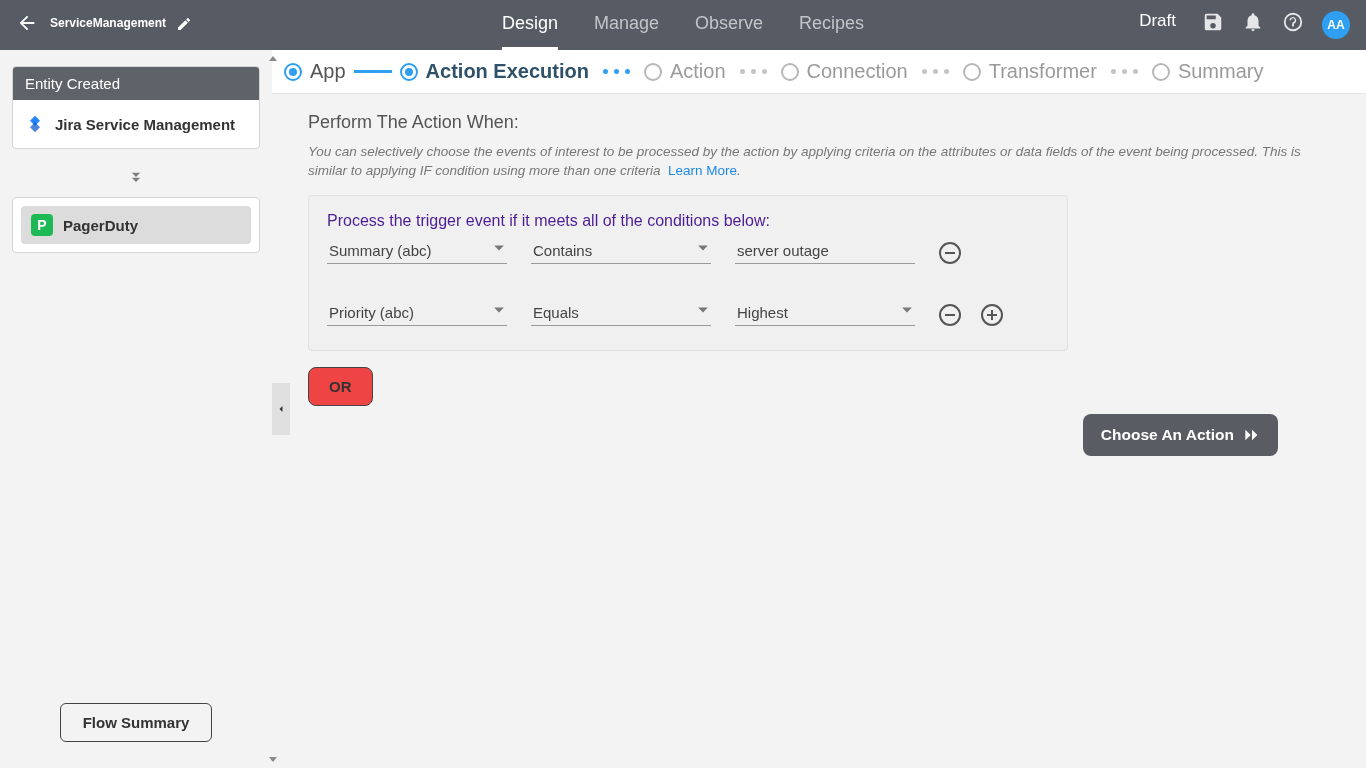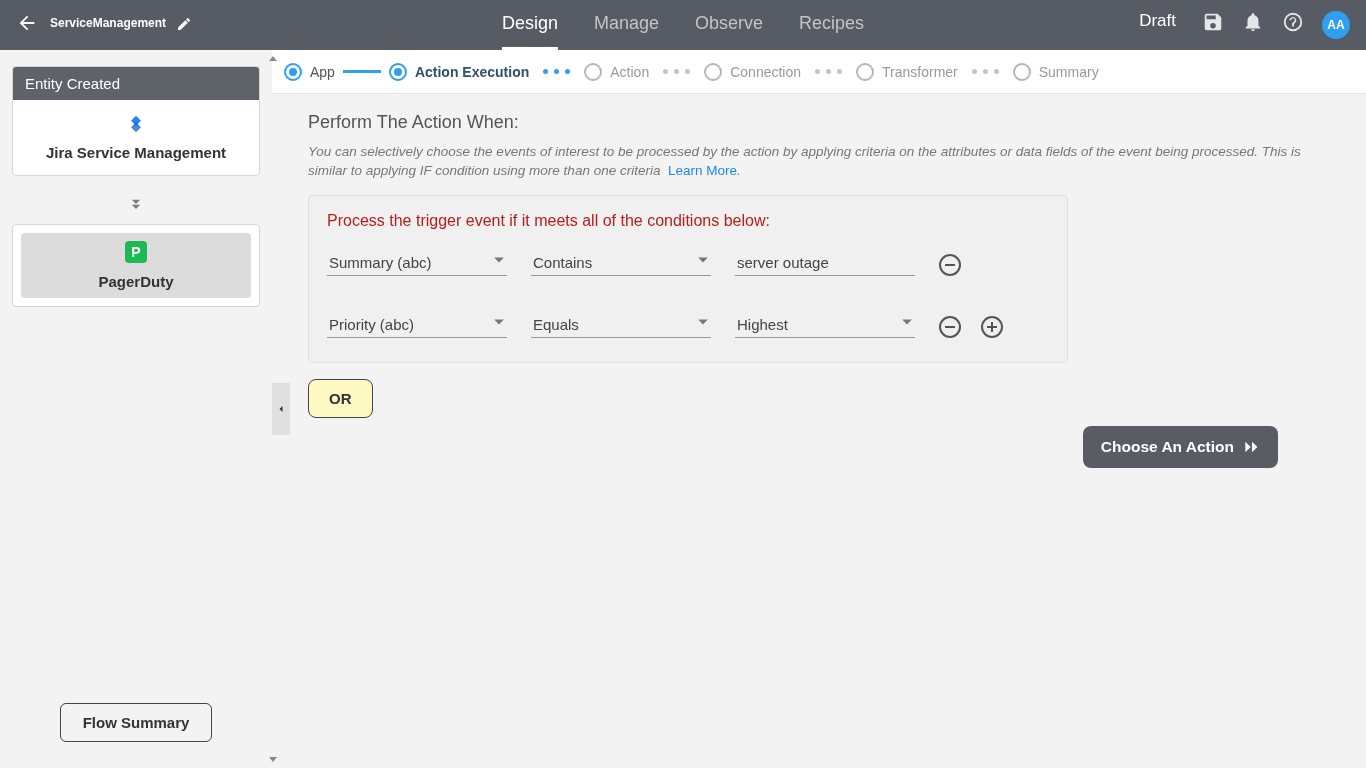--- a/index.html
+++ b/index.html
@@ -89,21 +89,20 @@
     justify-content: space-between;
   }
   .card-body {
     padding: 14px 12px;
     display: flex;
     align-items: center;
     gap: 10px;
     font-size: 15px;
     font-weight: 600;
     color: #333;
-    flex-direction: column;
   }
   .card-body.selected {
     background: #dcdcdc;
     margin: 8px;
     border-radius: 4px;
     padding: 8px 10px;
   }
   .jira-icon {
     width: 20px; height: 20px;
   }
@@ -184,21 +183,21 @@
     align-items: center;
     gap: 8px;
     padding: 4px 12px;
     height: 44px;
   }
   .step {
     display: flex;
     align-items: center;
     gap: 8px;
     color: #9a9a9a;
-    font-size: 14px;
+    font-size: 20px;
   }
   .step .ring {
     width: 18px; height: 18px;
     border: 2px solid #b7b7b7;
     border-radius: 50%;
   }
   .step.active .ring, .step.done .ring {
     border-color: #2f9ff2;
     position: relative;
   }
@@ -247,22 +246,22 @@
 
   .conditions-box {
     background: #f0f0f0;
     border: 1px solid #e0e0e0;
     border-radius: 4px;
     padding: 16px 18px 24px 18px;
     max-width: 760px;
   }
   .conditions-box .box-title {
     font-size: 16px;
-    color: #b91c1c;
-    margin-bottom: 20px;
+    color: #4c1d95;
+    margin-bottom: 8px;
   }
   .cond-row {
     display: flex;
     align-items: flex-end;
     gap: 24px;
     margin-bottom: 36px;
   }
   .cond-row:last-child { margin-bottom: 0; }
   .select-field, .text-field {
     width: 180px;
@@ -316,21 +315,21 @@
   }
 
   .or-btn {
     margin-top: 16px;
     border: 1.5px solid #444;
     border-radius: 8px;
     padding: 10px 20px;
     font-size: 15px;
     font-weight: 700;
     color: #333;
-    background: #fef9c3;
+    background: #ef4444;
     cursor: pointer;
     min-width: 62px;
   }
 
   .choose-action-wrap {
     display: flex;
     justify-content: flex-end;
     margin-top: 8px;
     max-width: 970px;
   }

